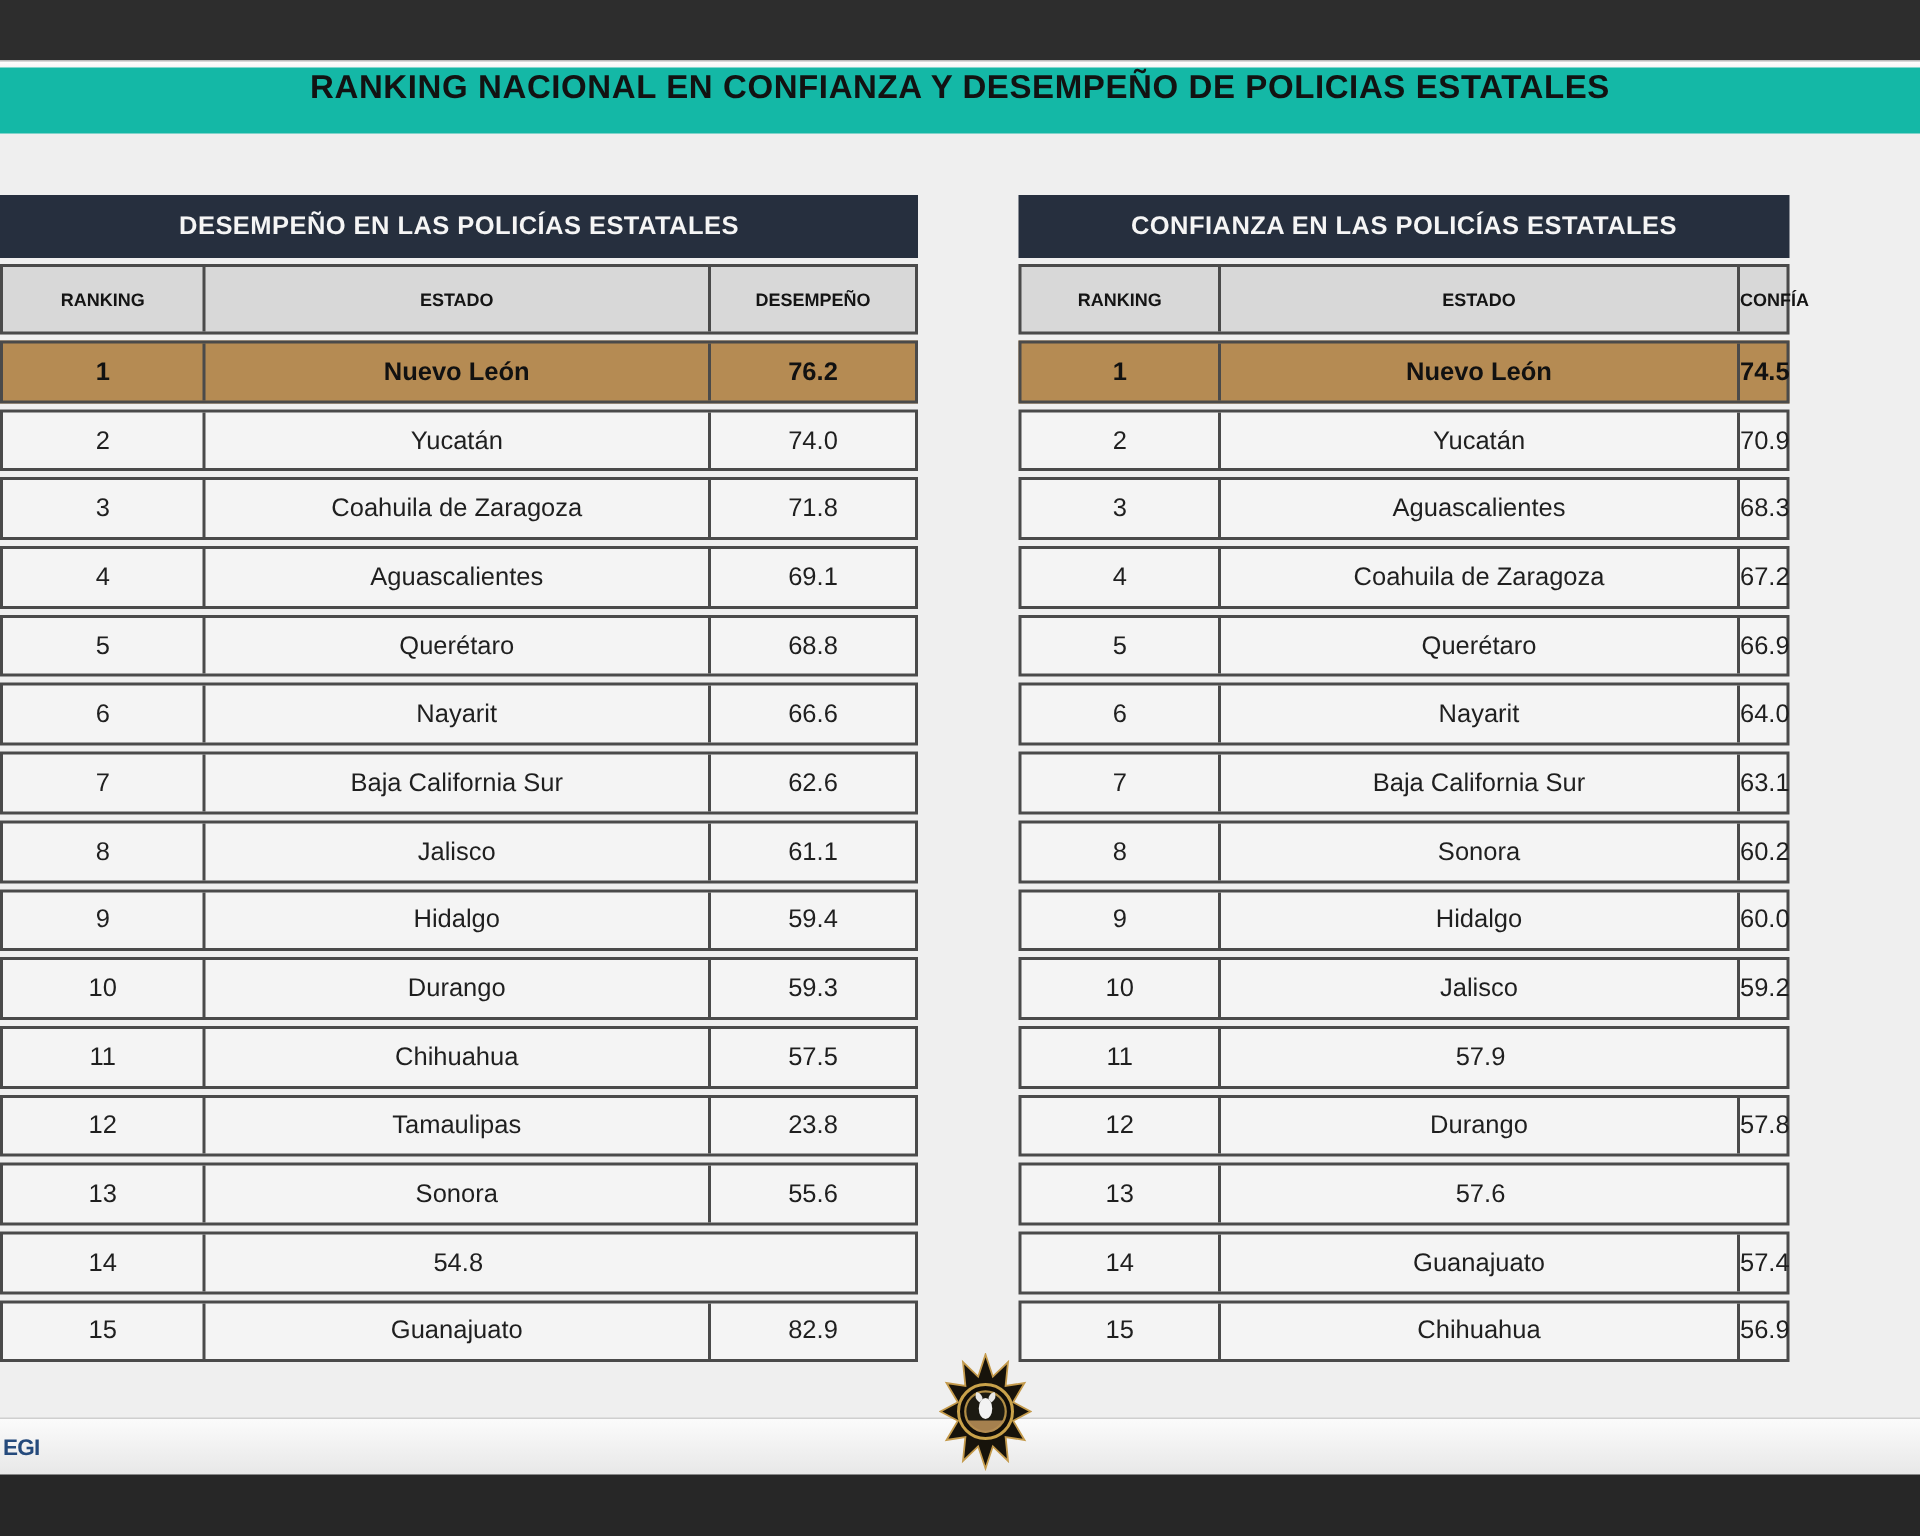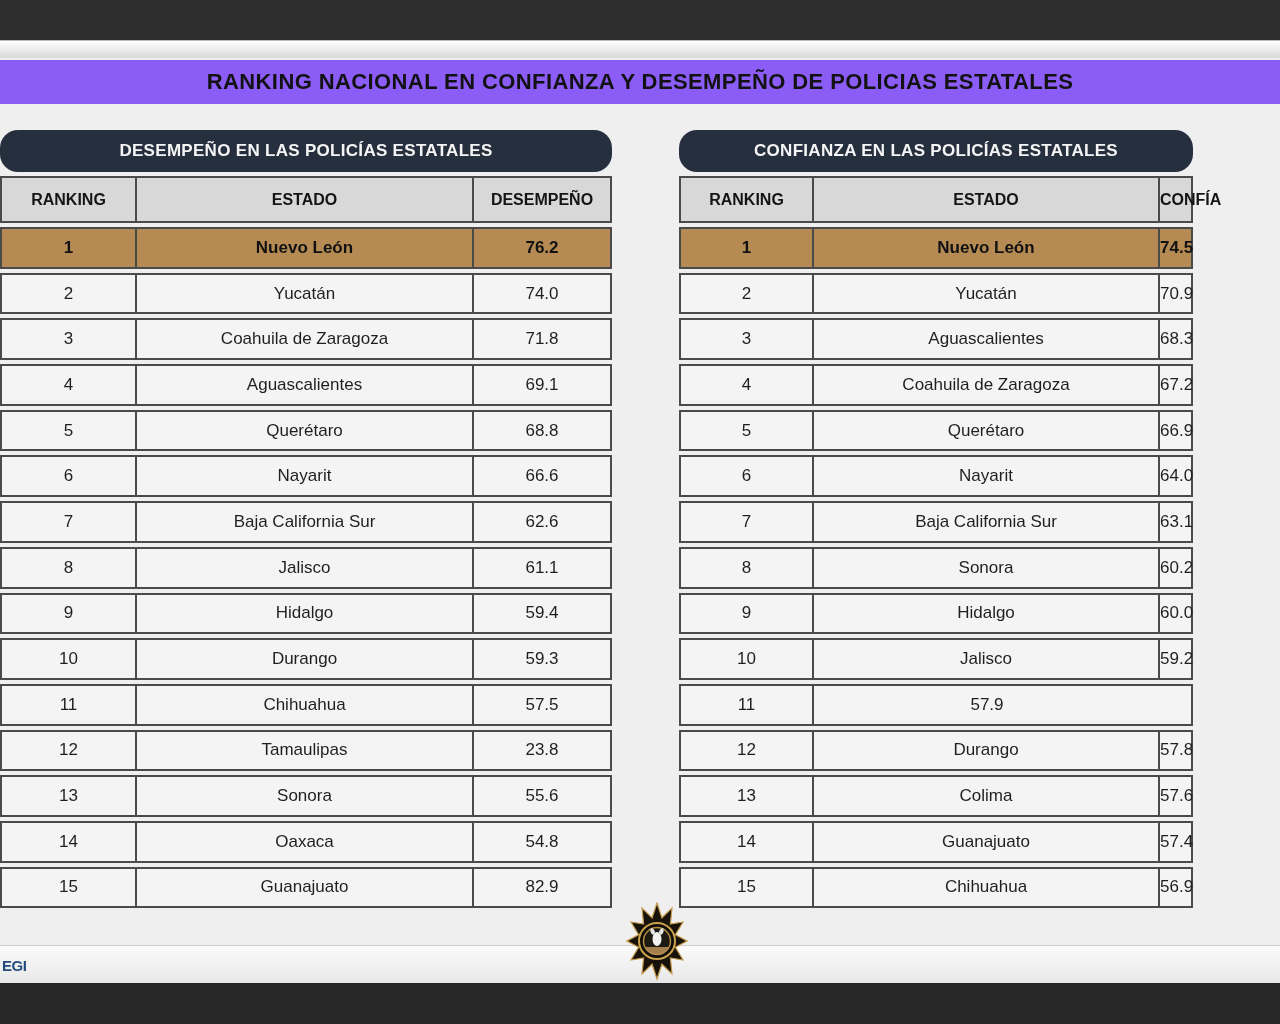--- a/index.html
+++ b/index.html
@@ -4,32 +4,32 @@
 <style>
   html,body{margin:0;padding:0;}
   body{font-family:"Liberation Sans","DejaVu Sans",sans-serif;}
   .page{position:relative;width:1280px;height:1024px;background:#efefef;overflow:hidden;}
 
   .top-bar{position:absolute;left:0;top:0;width:1280px;height:40px;background:#2d2d2d;}
   .top-strip{position:absolute;left:0;top:40px;width:1280px;height:17px;
     background:linear-gradient(#ffffff,#d9d9d9);border-top:1px solid #bbb;}
   .bottom-bar{position:absolute;left:0;top:983px;width:1280px;height:41px;background:#272727;}
 
-  .banner{position:absolute;left:0;top:60px;width:1280px;height:44px;background:#8b5cf6;
-    display:flex;align-items:center;justify-content:center;}
+  .banner{position:absolute;left:0;top:45px;width:1280px;height:44px;background:#14b8a6;
+    display:flex;align-items:flex-start;justify-content:center;}
   .banner .title{font-size:22px;font-weight:bold;color:#121212;letter-spacing:.4px;}
 
   .tbl{position:absolute;top:130px;}
   .tbl-left{left:0;width:612px;}
   .tbl-right{left:679px;width:514px;}
 
   .t-title{height:42px;background:#262f3e;display:flex;align-items:center;justify-content:center;
-    color:#f5f5f5;font-weight:bold;font-size:17px;letter-spacing:.3px;border-radius:18px;}
+    color:#f5f5f5;font-weight:bold;font-size:17px;letter-spacing:.3px;}
   .t-head{margin-top:4px;height:47px;background:#d8d8d8;border:2px solid #4a4a4a;
-    display:grid;box-sizing:border-box;font-weight:bold;font-size:16px;color:#141414;}
+    display:grid;box-sizing:border-box;font-weight:bold;font-size:12px;color:#141414;}
   .t-body{margin-top:4px;display:flex;flex-direction:column;gap:4px;}
   .row{height:41.7px;background:#f4f4f4;border:2px solid #4a4a4a;display:grid;
     box-sizing:border-box;font-size:17px;color:#1f1f1f;}
   .row.hl{background:#b58b53;font-weight:bold;color:#111;}
   .tbl-left .t-head,.tbl-left .row{grid-template-columns:135px 337px auto;}
   .tbl-right .t-head,.tbl-right .row{grid-template-columns:133px 346px auto;}
   .cell,.hcell{display:flex;align-items:center;justify-content:center;}
   .cell.rank,.cell.state,.hcell.rank,.hcell.state{border-right:2px solid #4a4a4a;}
 
   .footer-strip{position:absolute;left:0;top:945px;width:1280px;height:38px;
@@ -120,21 +120,20 @@
           <div class="cell state">Tamaulipas</div>
           <div class="cell value">23.8</div>
         </div>
         <div class="row">
           <div class="cell rank">13</div>
           <div class="cell state">Sonora</div>
           <div class="cell value">55.6</div>
         </div>
         <div class="row">
           <div class="cell rank">14</div>
-          <div class="cell state">Oaxaca</div>
           <div class="cell value">54.8</div>
         </div>
         <div class="row">
           <div class="cell rank">15</div>
           <div class="cell state">Guanajuato</div>
           <div class="cell value">82.9</div>
         </div>
       </div>
   </section>
 
@@ -200,21 +199,20 @@
           <div class="cell rank">11</div>
           <div class="cell value">57.9</div>
         </div>
         <div class="row">
           <div class="cell rank">12</div>
           <div class="cell state">Durango</div>
           <div class="cell value">57.8</div>
         </div>
         <div class="row">
           <div class="cell rank">13</div>
-          <div class="cell state">Colima</div>
           <div class="cell value">57.6</div>
         </div>
         <div class="row">
           <div class="cell rank">14</div>
           <div class="cell state">Guanajuato</div>
           <div class="cell value">57.4</div>
         </div>
         <div class="row">
           <div class="cell rank">15</div>
           <div class="cell state">Chihuahua</div>

